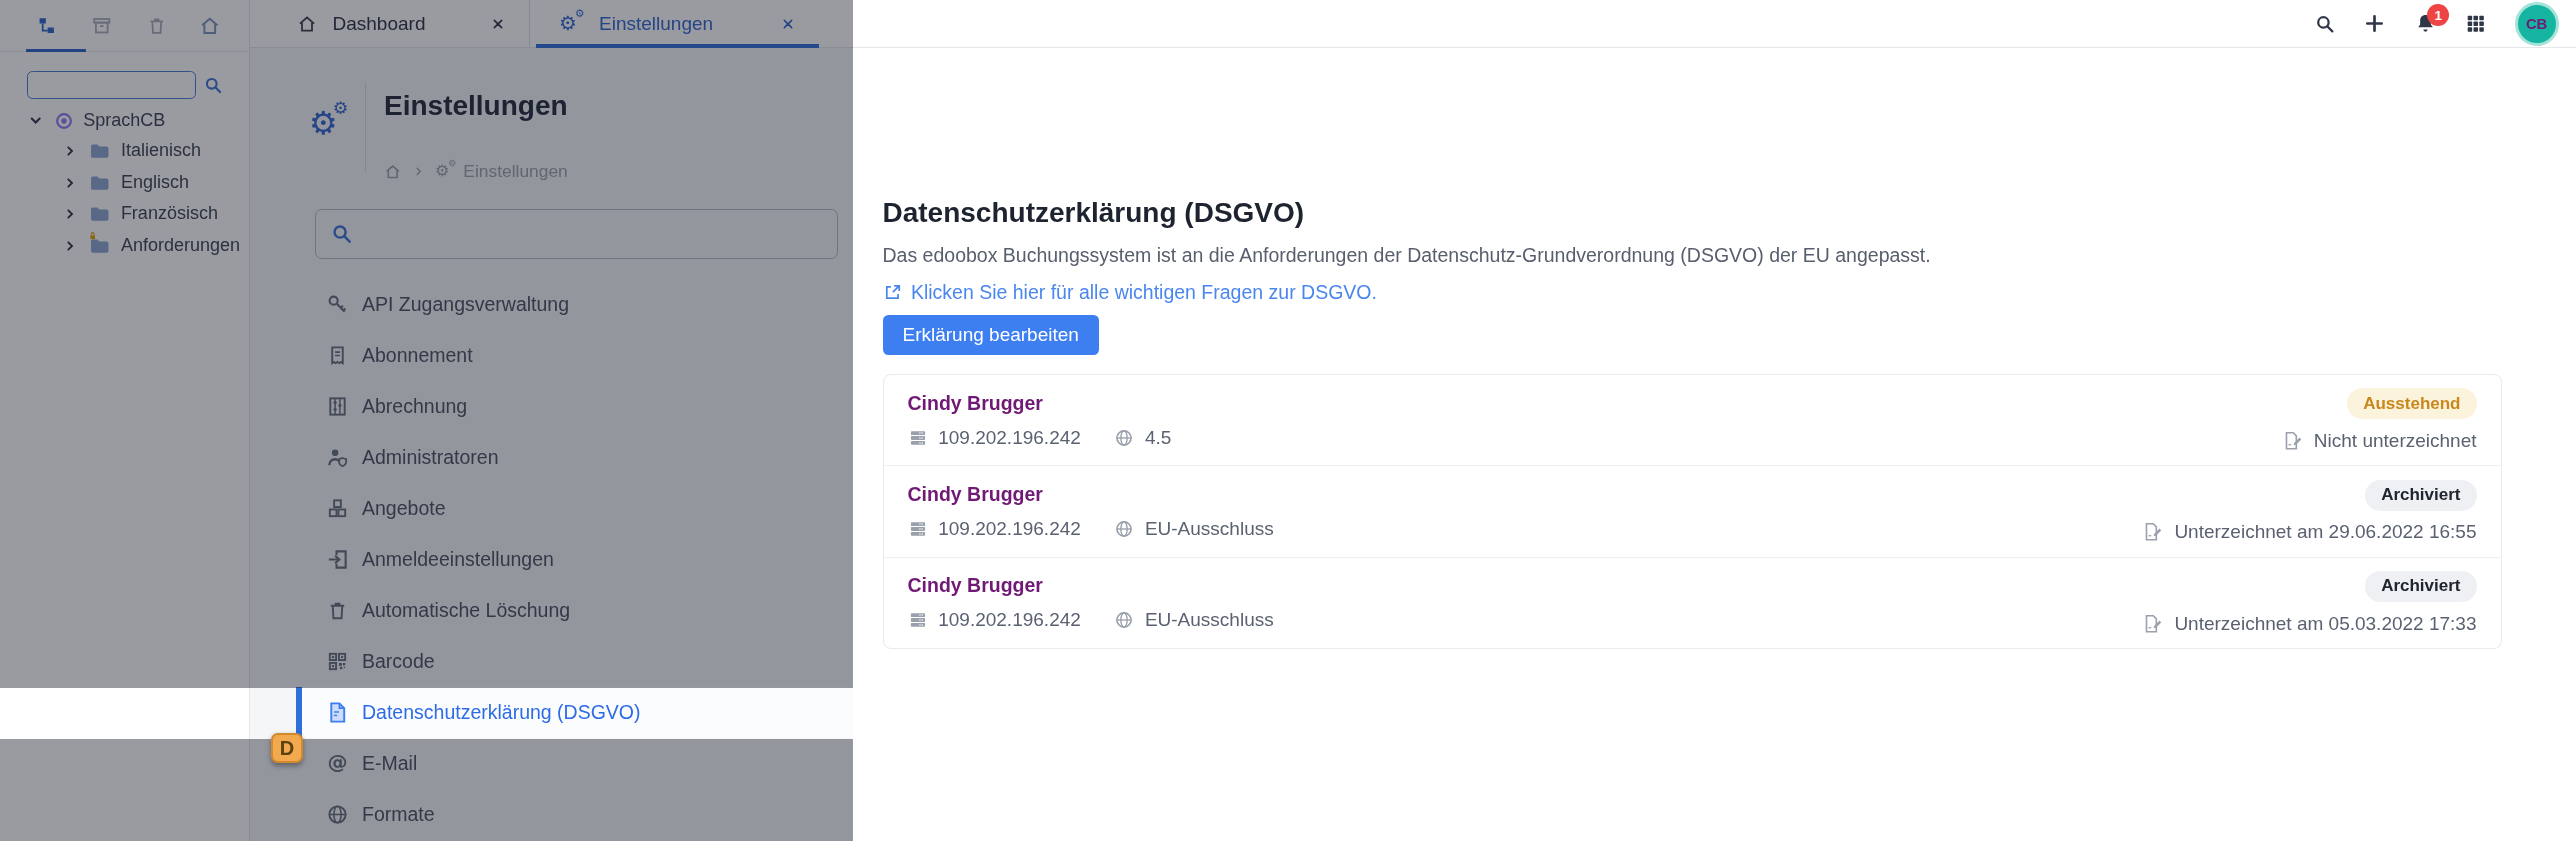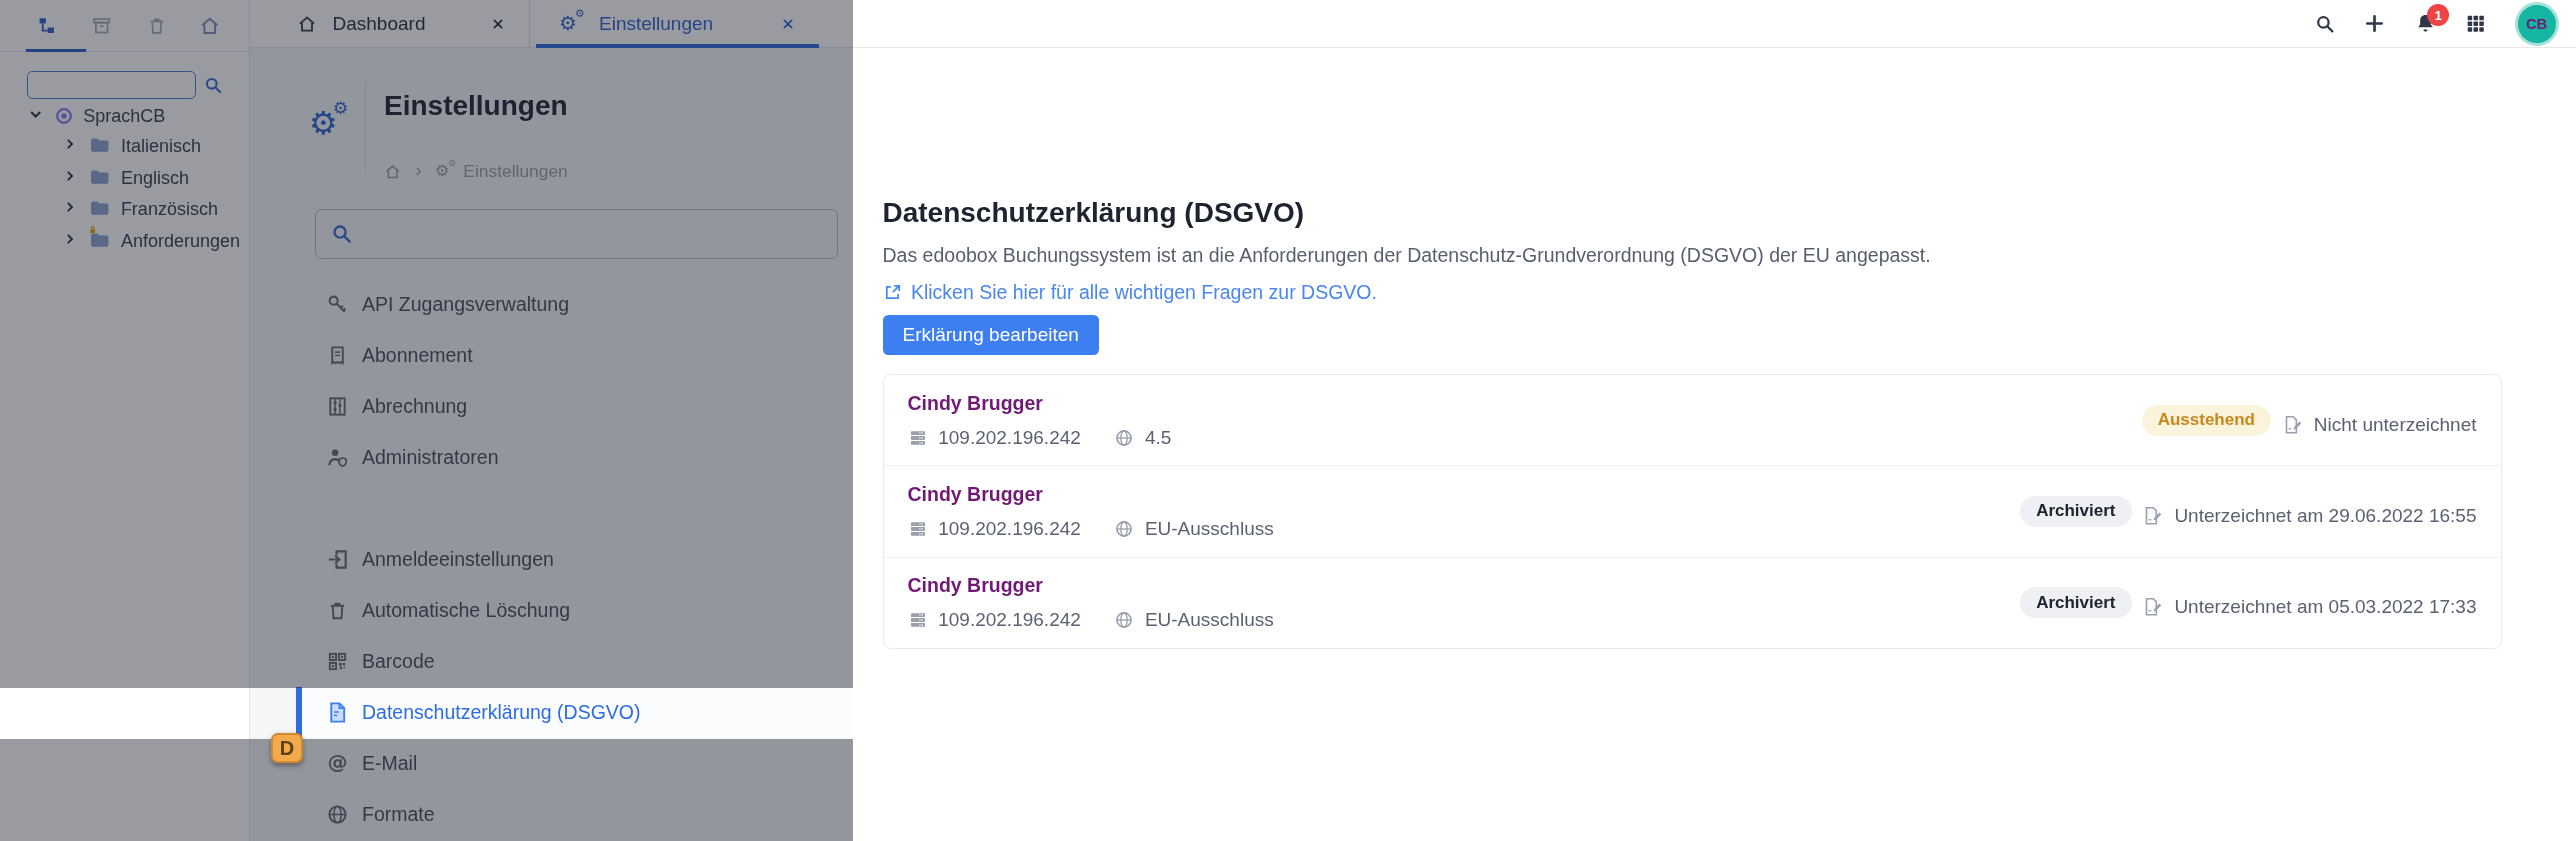--- a/index.html
+++ b/index.html
@@ -11,21 +11,21 @@
   
   .tree-panel{position:absolute;left:0;top:0;width:250px;height:841px;background:#fff;
               border-right:1.3px solid #e3e5e9;box-sizing:border-box;}
   .tree-tabs{position:absolute;left:0;top:0;width:100%;height:52px;border-bottom:1.3px solid #e6e7eb;box-sizing:border-box;}
   .tt-icon{position:absolute;top:15.4px;}
   .tt-underline{position:absolute;left:25.5px;top:49px;width:60px;height:3.4px;background:#2f63c9;}
   .tree-search{position:absolute;left:27px;top:71px;width:169px;height:28px;border:1.3px solid #4c7bd0;
                border-radius:5.4px;box-sizing:border-box;background:transparent;}
   .tree-search input{width:100%;height:100%;border:none;background:transparent;outline:none;font-size:16px;padding:0 6.7px;box-sizing:border-box;}
   .tree-search-icon{position:absolute;left:203px;top:75px;color:#3b6fd4;}
-  .tree-row{position:absolute;display:flex;align-items:flex-start;height:29.5px;color:#3c4352;font-size:18px;}
+  .tree-row{position:absolute;display:flex;align-items:center;height:29.5px;color:#3c4352;font-size:18px;}
   .tree-row .chev{color:#2b3242;}
   .folder-wrap{position:relative;display:inline-block;width:21.5px;height:17.4px;color:#8ba4cf;}
   .lock{position:absolute;left:-2.7px;top:-8px;color:#dca70d;}
 
   
   .tabbar{position:absolute;left:250px;top:0;right:0;height:48px;background:#fff;
           border-bottom:1.3px solid #e6e7eb;box-sizing:border-box;}
   .tab{position:absolute;top:0;height:47px;display:flex;align-items:center;gap:16px;
        padding:0 23px;box-sizing:border-box;font-size:19px;color:#2b3242;}
   .tab-dashboard{left:23.5px;width:256px;border-right:0.7px solid #dcdee3;}
@@ -74,21 +74,21 @@
   .c-link{position:absolute;left:29.5px;top:233px;display:flex;align-items:center;gap:9.4px;
           font-size:19.5px;color:#4a86f0;cursor:pointer;}
   .c-button{position:absolute;left:29.5px;top:267px;height:40px;padding:0 20px;background:#3d7ff0;color:#fff;
             border:none;border-radius:5.4px;font-size:19px;font-family:"Liberation Sans",sans-serif;
             display:flex;align-items:center;cursor:pointer;}
   .card{position:absolute;left:29.5px;top:326px;width:1619px;height:275px;border:1.3px solid #e8eaee;
         border-radius:8px;box-sizing:border-box;display:flex;flex-direction:column;}
   .entry{flex:1;display:flex;justify-content:space-between;align-items:center;padding:0 24px;box-sizing:border-box;}
   .entry + .entry{border-top:1.3px solid #eef0f3;}
   .e-left{display:flex;flex-direction:column;gap:12px;}
-  .e-right{display:flex;align-items:flex-end;gap:10.7px;}
+  .e-right{display:flex;flex-direction:column;align-items:flex-end;gap:10.7px;}
   .e-name{font-size:19.5px;font-weight:700;color:#701a75;text-decoration:none;cursor:pointer;}
   .e-meta{display:flex;align-items:center;gap:10.7px;font-size:19px;color:#5a6170;}
   .e-meta .gap{width:12px;}
   .e-meta .mico{color:#99a0ab;}
   .badge{padding:5.4px 16px;border-radius:670px;font-size:17px;font-weight:bold;}
   .badge--pending{background:#fbf3dc;color:#c9881e;}
   .badge--archived{background:#eef0f3;color:#20262f;}
 
   
   .dim{position:absolute;left:0;width:853px;background:rgba(22,28,40,0.44);z-index:50;}
@@ -416,20 +416,26 @@
           <use href="#i-receipt"></use>
         </svg>
       <span>Abonnement</span>
     </div>
     <div class="menu-item" style="top:384px">
       <svg class="ic mi" width="23" height="23" viewBox="0 0 34 34">
           <use href="#i-person"></use>
         </svg>
       <span>Administratoren</span>
     </div>
+    <div class="menu-item" style="top:435px">
+      <svg class="ic mi" width="23" height="23" viewBox="0 0 34 34">
+          <use href="#i-cubes"></use>
+        </svg>
+      <span>Angebote</span>
+    </div>
     <div class="menu-item" style="top:486px">
       <svg class="ic mi" width="23" height="23" viewBox="0 0 34 34">
           <use href="#i-login"></use>
         </svg>
       <span>Anmeldeeinstellungen</span>
     </div>
     <div class="menu-item" style="top:537px">
       <svg class="ic mi" width="23" height="23" viewBox="0 0 34 34">
           <use href="#i-trash"></use>
         </svg>

